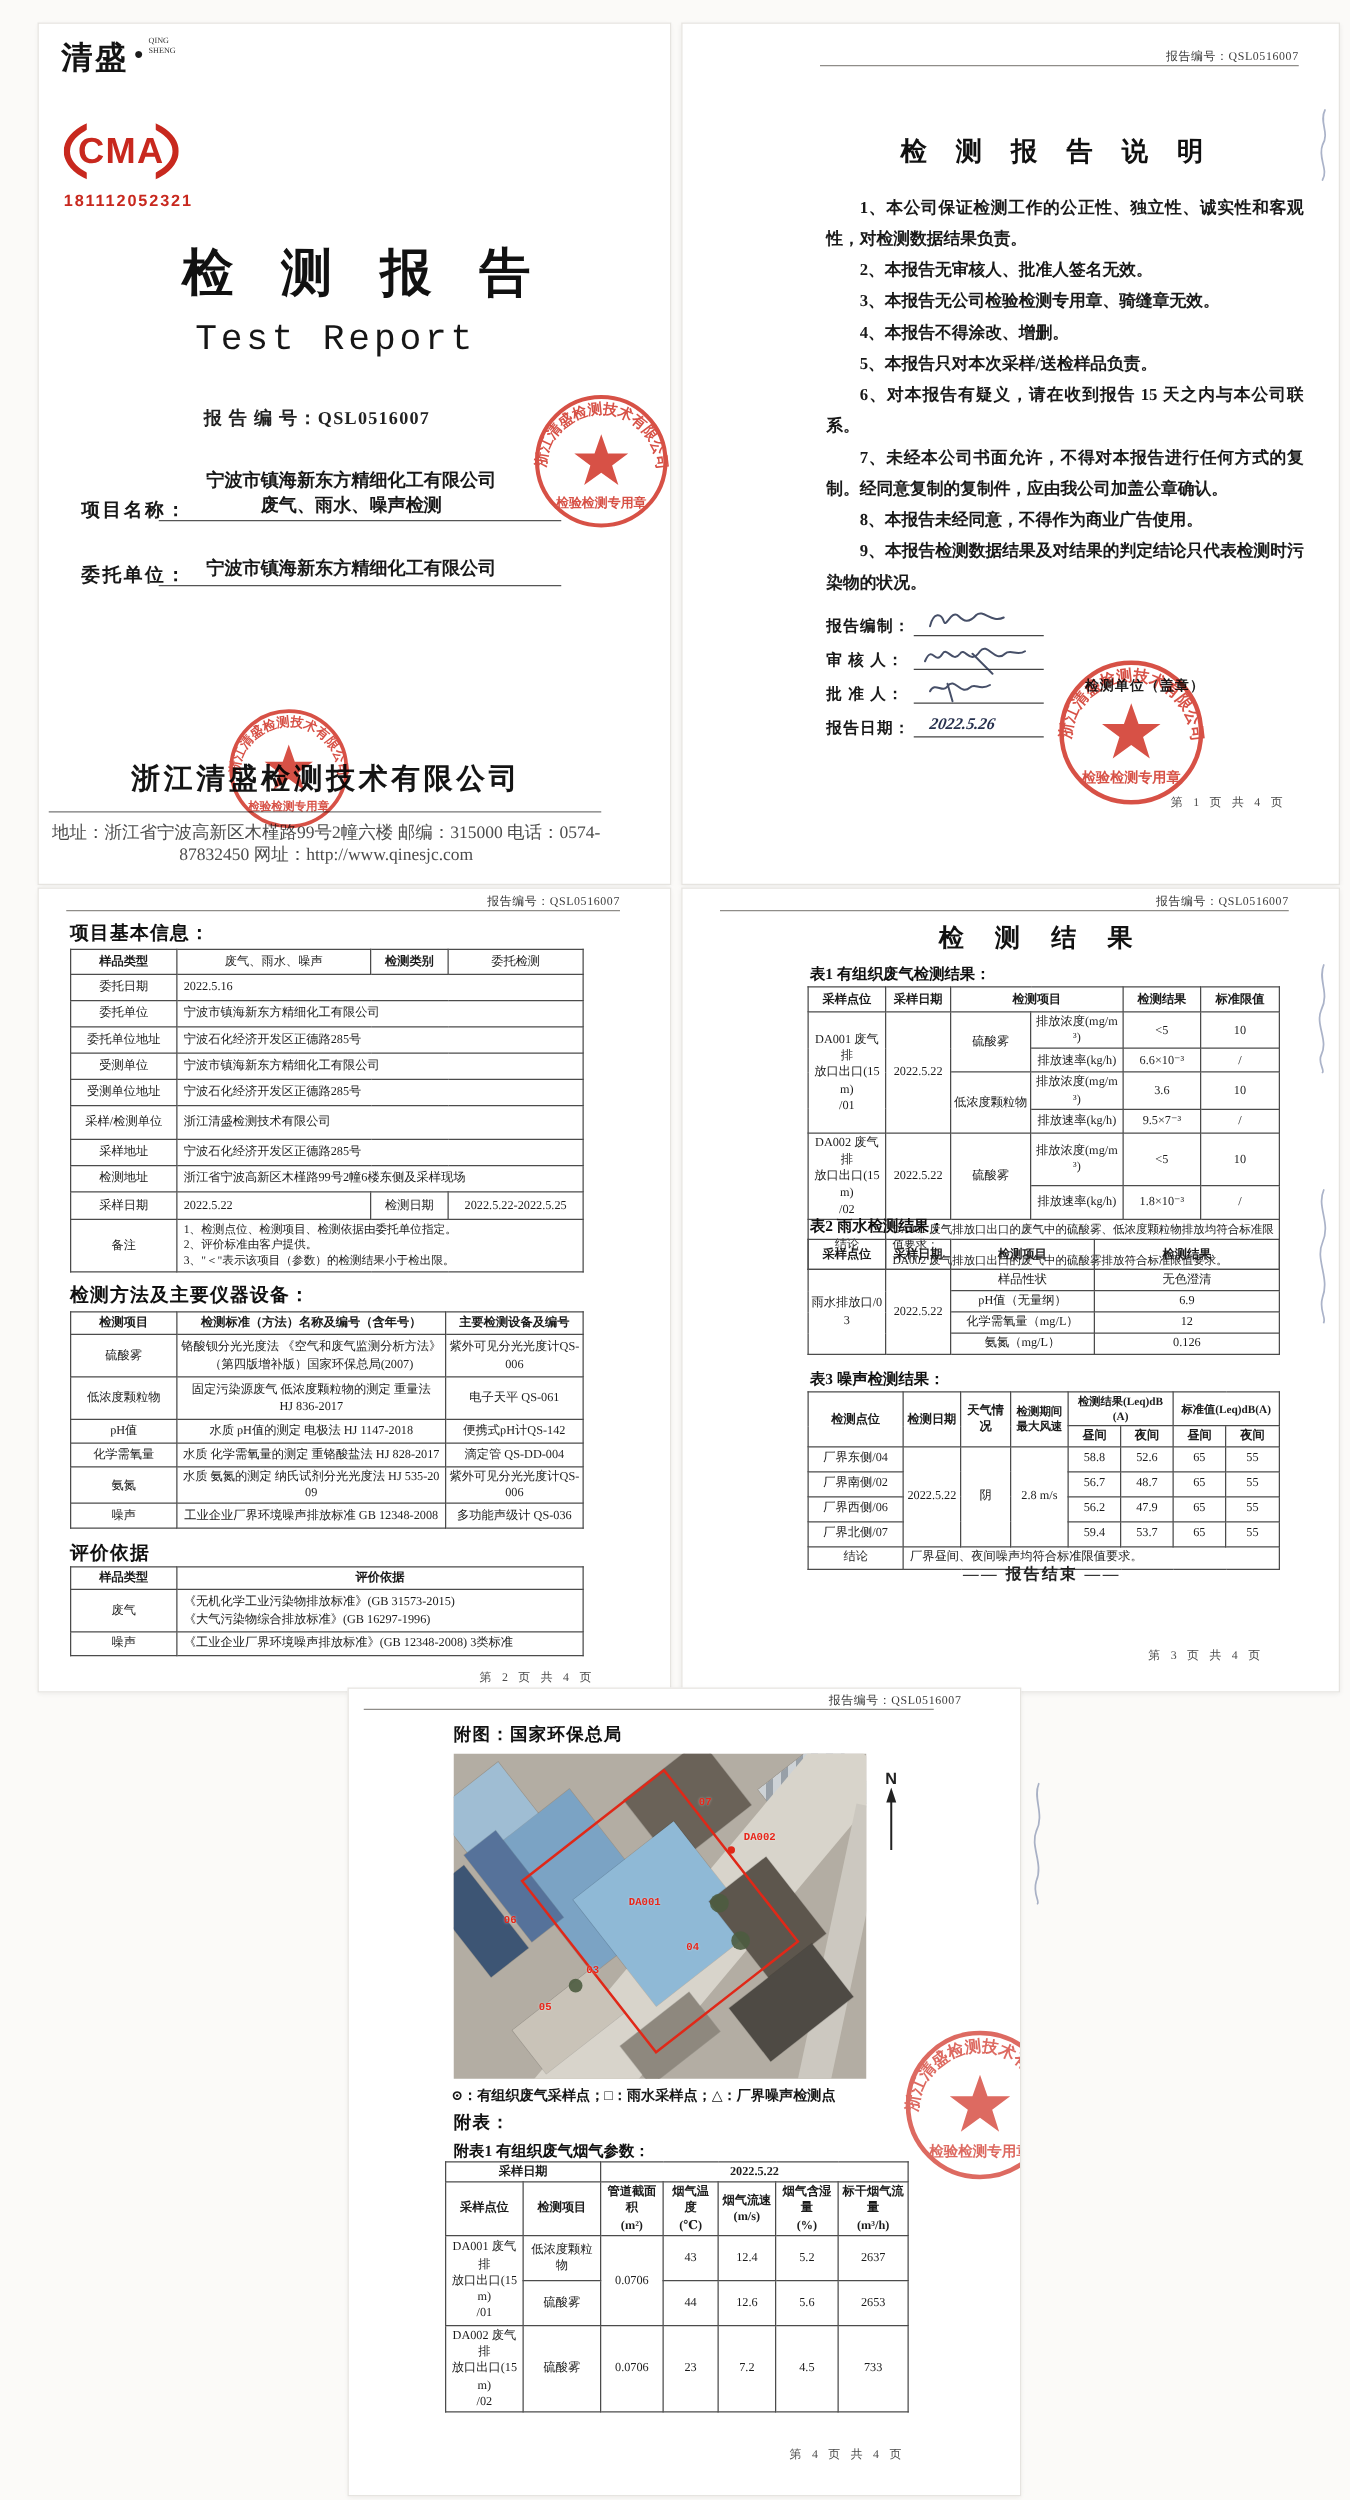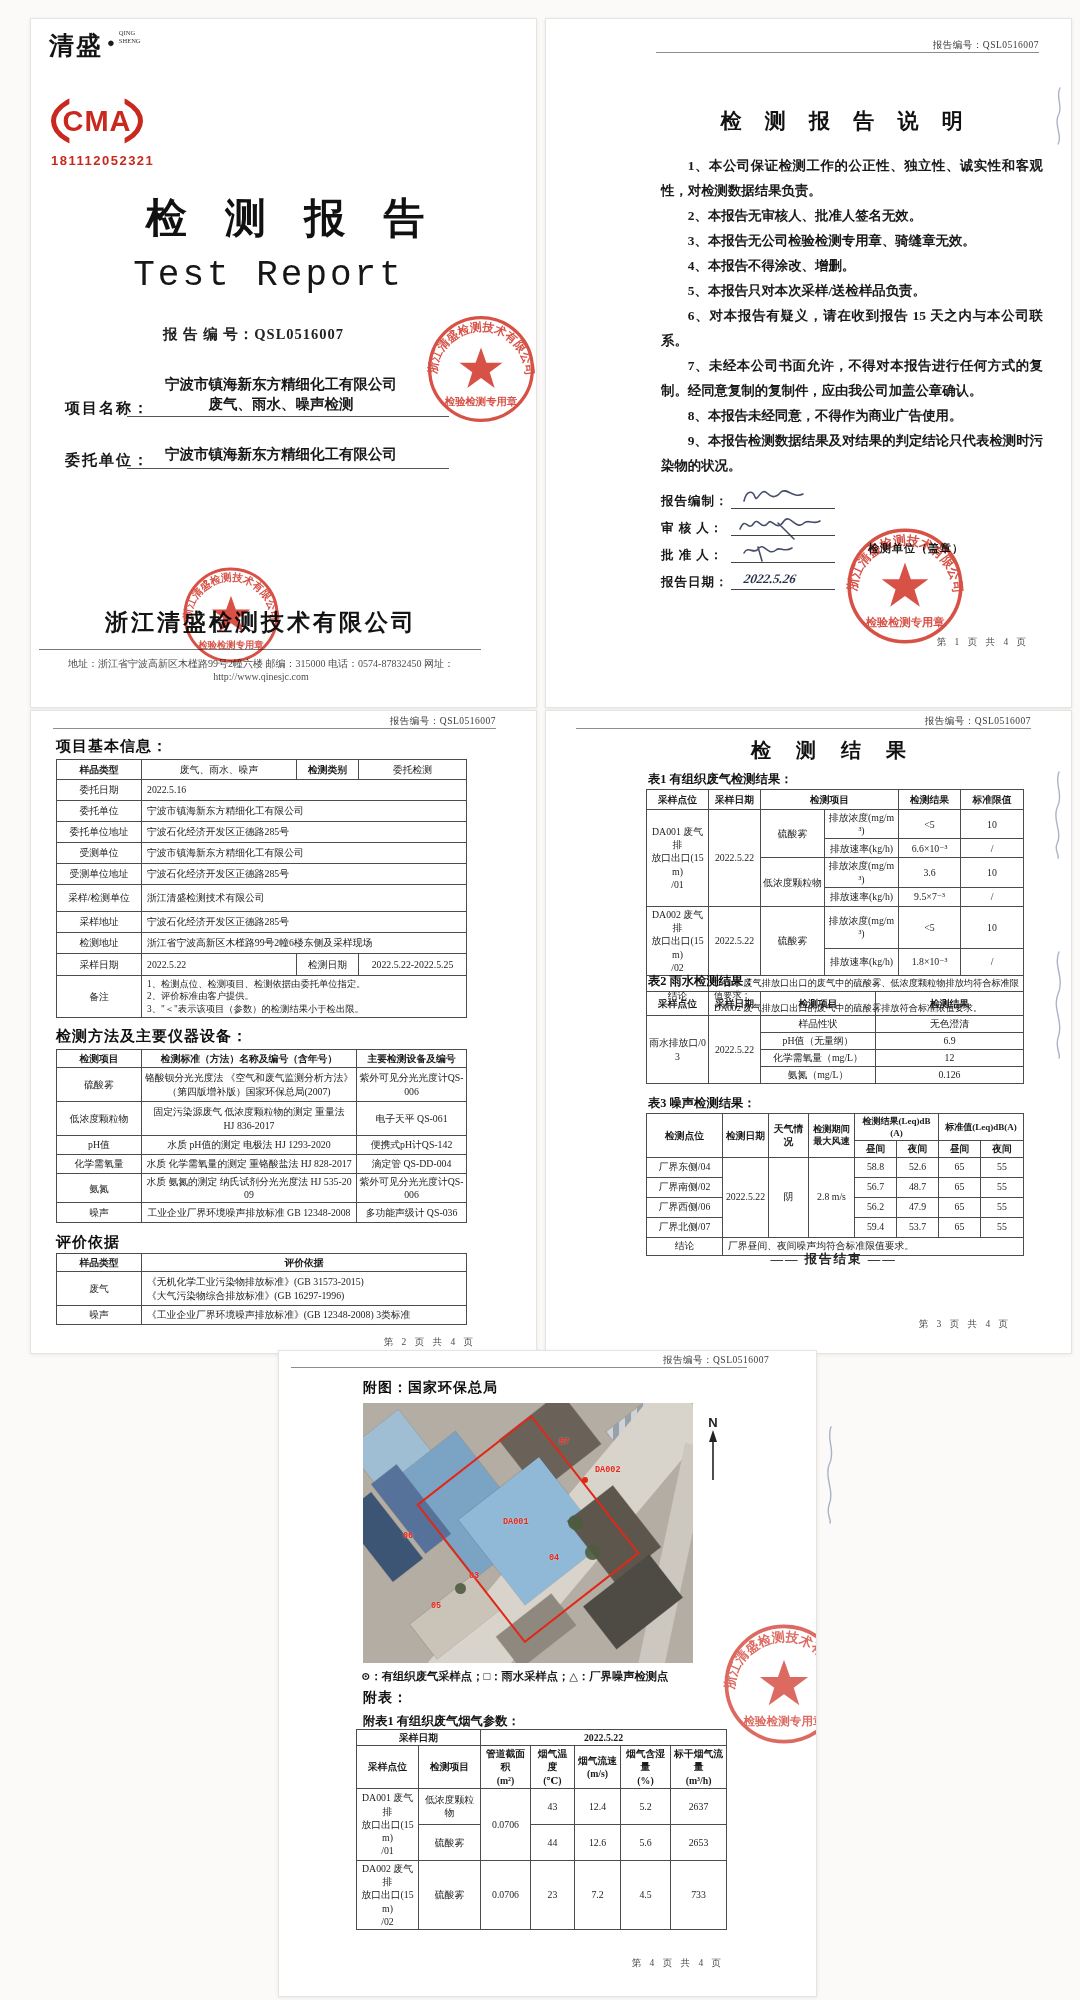--- a/index.html
+++ b/index.html
@@ -15,27 +15,27 @@
   .brand-cn{font-size:25px;font-weight:900;letter-spacing:2px;color:#141414;}
   .brand-en{font-size:6.5px;line-height:1.2;color:#333;}
   .cma-oval{position:relative;width:92px;height:56px;}
   .cma-oval::before,.cma-oval::after{content:"";position:absolute;inset:0;border:5px solid #c8281e;border-radius:50%;}
   .cma-oval::before{clip-path:polygon(0 0,20% 0,20% 100%,0 100%);}
   .cma-oval::after{clip-path:polygon(80% 0,100% 0,100% 100%,80% 100%);}
   .cma-text{position:absolute;inset:0;display:flex;align-items:center;justify-content:center;
             font-family:"Liberation Sans",sans-serif;font-weight:bold;font-size:29px;color:#c8281e;letter-spacing:1px;}
   .cma-num{font-family:"Liberation Sans",sans-serif;font-weight:bold;font-size:13px;color:#c8281e;letter-spacing:1.5px;margin-top:4px;}
   .cover-title{font-size:41px;font-weight:bold;letter-spacing:14px;text-align:center;color:#111;}
-  .cover-title-en{font-size:36px;letter-spacing:3px;text-align:center;font-family:"Liberation Mono","DejaVu Sans Mono",monospace;color:#161616;}
+  .cover-title-en{font-size:29px;letter-spacing:3px;text-align:center;font-family:"Liberation Mono","DejaVu Sans Mono",monospace;color:#161616;}
   .cover-rptno{font-size:14.5px;font-weight:bold;letter-spacing:1px;text-align:center;color:#222;}
   .fld-label{font-size:15px;font-weight:bold;letter-spacing:2px;color:#181818;}
   .fld-val{font-size:14.5px;font-weight:bold;text-align:center;color:#181818;}
   .fld-line{position:absolute;height:1.4px;background:#555;}
   .company-name{font-size:23px;font-weight:bold;letter-spacing:3px;color:#141414;text-align:center;}
-  .cover-footer{font-size:10px;color:#4c4c4c;text-align:center;letter-spacing:0;}
+  .cover-footer{font-size:14px;color:#4c4c4c;text-align:center;letter-spacing:0;}
   
   .notes-title{font-size:21px;font-weight:bold;letter-spacing:9px;text-align:center;color:#111;}
   .notes-items p{margin:0;font-size:13.4px;font-weight:600;line-height:25px;text-indent:2em;text-align:justify;color:#191919;}
   .sign-label{font-size:12.5px;font-weight:bold;letter-spacing:1px;color:#181818;}
   .sign-line{position:absolute;height:1.2px;background:#444;width:104px;}
   .ink{color:#26304d;font-style:italic;transform:skewX(-10deg);font-size:13px;font-weight:bold;}
   .unit-label{font-size:11px;font-weight:bold;color:#1c1c1c;letter-spacing:1px;}
   
   .sec{font-size:15px;font-weight:bold;color:#101010;letter-spacing:1px;}
   .cap{font-size:12.3px;font-weight:bold;color:#101010;}
@@ -259,21 +259,21 @@
             <td>紫外可见分光光度计QS-006</td>
           </tr>
       <tr style="height:34px">
             <td>低浓度颗粒物</td>
             <td>固定污染源废气 低浓度颗粒物的测定 重量法
 HJ 836-2017</td>
             <td>电子天平 QS-061</td>
           </tr>
       <tr style="height:19px">
             <td>pH值</td>
-            <td>水质 pH值的测定 电极法 HJ 1293-2020</td>
+            <td>水质 pH值的测定 电极法 HJ 1147-2018</td>
             <td>便携式pH计QS-142</td>
           </tr>
       <tr style="height:19px">
             <td>化学需氧量</td>
             <td>水质 化学需氧量的测定 重铬酸盐法 HJ 828-2017</td>
             <td>滴定管 QS-DD-004</td>
           </tr>
       <tr style="height:22px">
             <td>氨氮</td>
             <td>水质 氨氮的测定 纳氏试剂分光光度法 HJ 535-2009</td>

